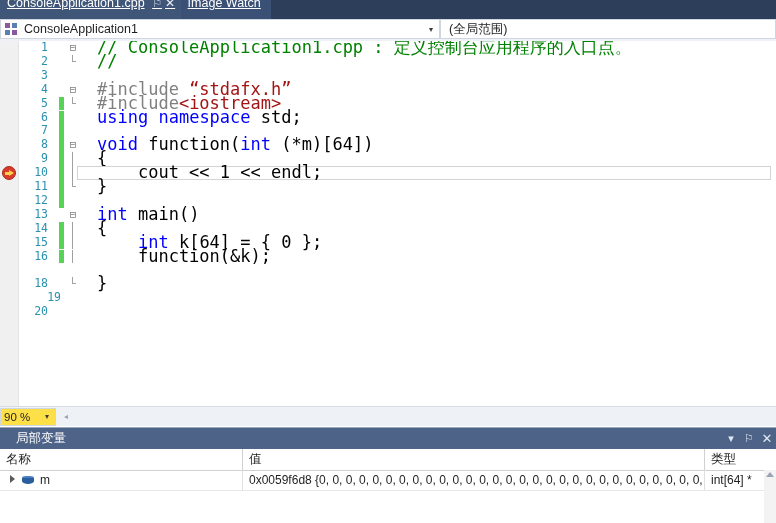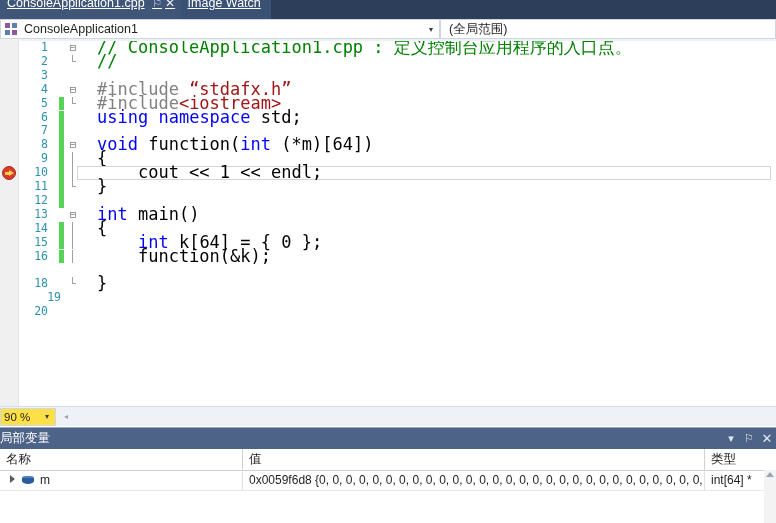--- a/index.html
+++ b/index.html
@@ -207,21 +207,21 @@
     background: #ffffff;
     border-top: 1px solid #9aa8bf;
   }
   .locals-title {
     position: absolute; left: 0; top: 0; width: 776px; height: 21px;
     background: #4e6388;
     display: flex; align-items: center;
     box-sizing: border-box;
   }
   .locals-title .lt-text {
-    color: #ffffff; font-size: 12.5px; padding-left: 0;
+    color: #ffffff; font-size: 12.5px; padding-left: 16px;
     flex: 1 1 auto;
   }
   .lt-btn {
     color: #e2e8f2; width: 18px; text-align: center;
     font-size: 11px;
     font-family: "DejaVu Sans", sans-serif;
   }
   .lt-btn.close { font-size: 13px; }
 
   .grid-head {

